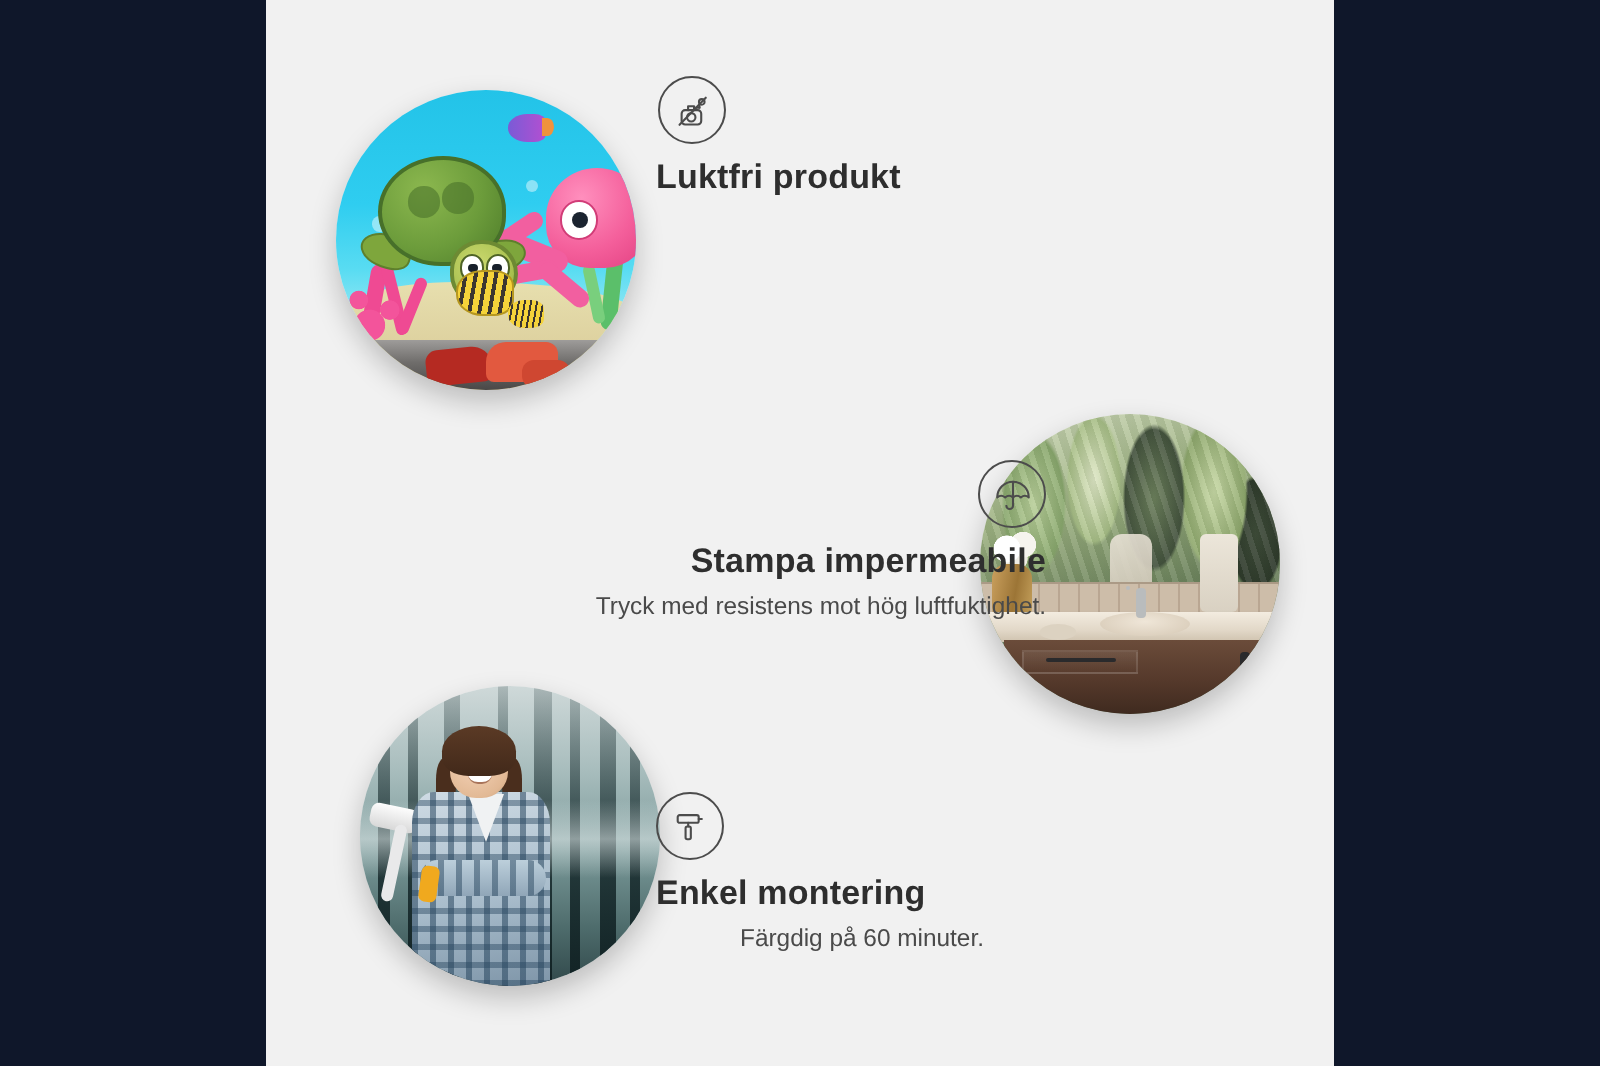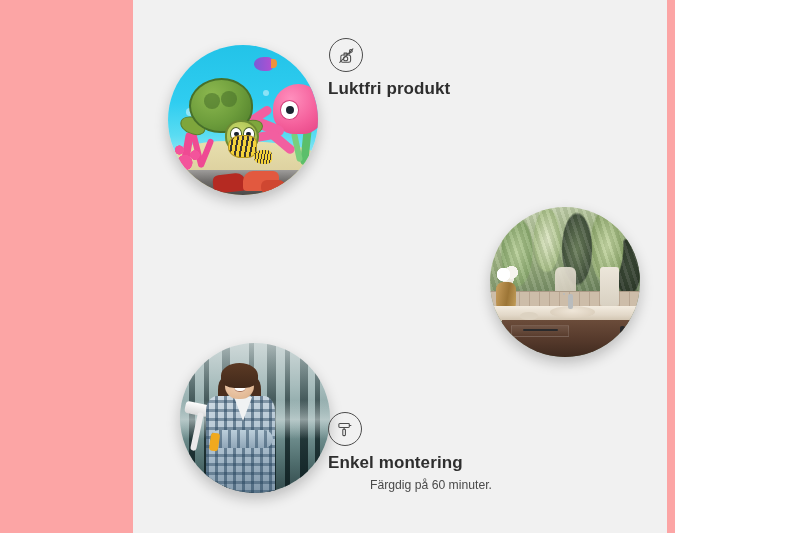--- a/index.html
+++ b/index.html
@@ -9,23 +9,23 @@
   }
   body {
     width: 800px;
     height: 533px;
     font-family: "Liberation Sans", sans-serif;
     overflow: hidden;
   }
 
   #page {
     position: relative;
-    width: 675px;
+    width: 800px;
     height: 533px;
-    background: #fca5a5;
+    background: #0f172a;
   }
 
   
   #canvas {
     position: absolute;
     left: 133px;
     top: 0px;
     width: 534px;
     height: 533px;
     background: #f1f1f1;
@@ -276,21 +276,21 @@
   
   #feature-odourless { left: 195px; top: 38px; width: 300px; }
   #feature-odourless .feature-icon { margin-left: 1px; }
 
   
   #feature-waterproof { left: 60px; top: 230px; width: 330px; text-align: right; }
   #feature-waterproof .icon-wrap { display:flex; justify-content:flex-end; }
   #feature-waterproof .feature-desc { text-align: right; }
 
   
-  #feature-assembly { left: 195px; top: 412px; width: 250px; }
+  #feature-assembly { left: 195px; top: 396px; width: 250px; }
   #feature-assembly .feature-desc { text-align: center; width: 206px; }
 </style>
 </head>
 <body>
 
 <div id="page">
 
   <div id="canvas">
 
     <div class="circle" id="circle-sea">
@@ -387,20 +387,33 @@
             <path d="M15.7 10.1v-2"></path>
             <path d="M17 5.2a1.6 1.6 0 1 1 0 3.2 1.6 1.6 0 0 1 0-3.2z"></path>
             <circle cx="11" cy="15.6" r="2.4"></circle>
             <path d="M4.3 19.9L19.3 4.4"></path>
           </svg>
         </div>
       </div>
       <div class="feature-title">Luktfri produkt</div>
     </div>
 
+    <div class="feature" id="feature-waterproof">
+      <div class="icon-wrap">
+        <div class="feature-icon">
+          <svg width="21" height="21" viewBox="0 0 24 24" fill="none" stroke="#4c4c4c" stroke-width="1.2" stroke-linecap="round" stroke-linejoin="round">
+            <path d="M3 13.4a9 9 0 0 1 18 0c-1.5-1.3-3-1.3-4.5 0-1.5-1.3-3-1.3-4.5 0-1.5-1.3-3-1.3-4.5 0-1.5-1.3-3-1.3-4.5 0z"></path>
+            <path d="M12 4.4V13.4"></path>
+            <path d="M12 13.4v4.7a1.9 1.9 0 0 1-3.8 0"></path>
+          </svg>
+        </div>
+      </div>
+      <div class="feature-title">Stampa impermeabile</div>
+      <div class="feature-desc">Tryck med resistens mot hög luftfuktighet.</div>
+    </div>
 
     <div class="feature" id="feature-assembly">
       <div class="icon-wrap">
         <div class="feature-icon">
           <svg width="21" height="21" viewBox="0 0 24 24" fill="none" stroke="#4c4c4c" stroke-width="1.2" stroke-linecap="round" stroke-linejoin="round">
             <rect x="4.4" y="5.2" width="12" height="4.4" rx="1.1"></rect>
             <path d="M10.4 9.6v2.1"></path>
             <rect x="8.9" y="11.7" width="3" height="7.3" rx="1"></rect>
             <path d="M16.4 7.4h1.8"></path>
           </svg>

